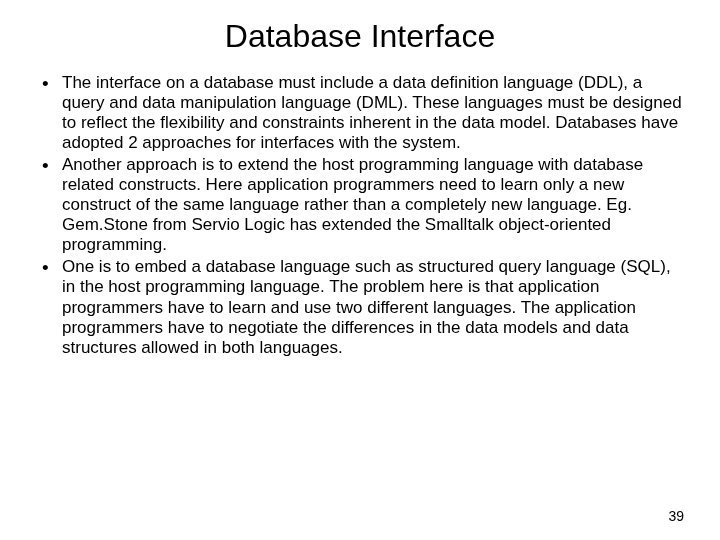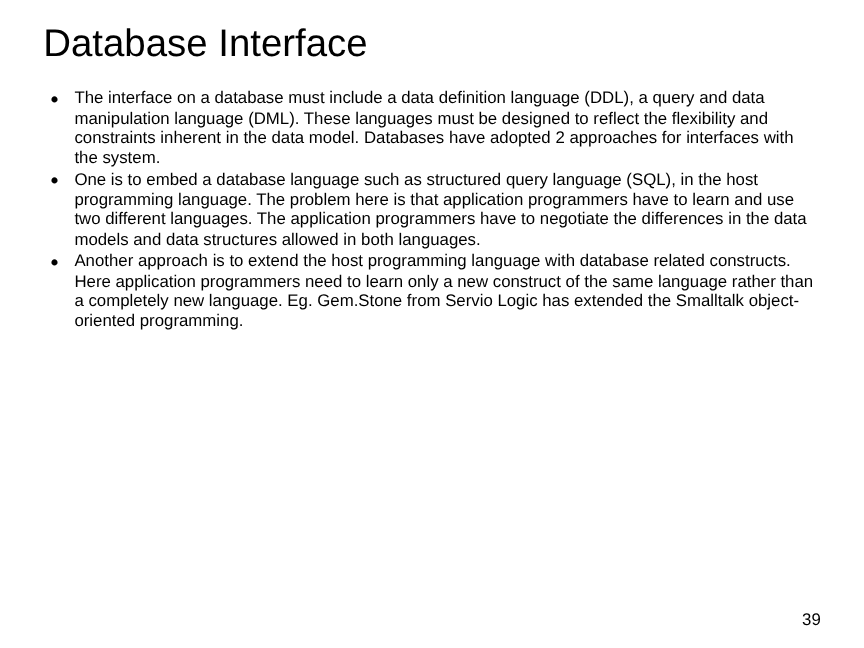--- a/index.html
+++ b/index.html
@@ -12,31 +12,32 @@
       height: 540px;
       background: #ffffff;
       font-family: Arial, Helvetica, sans-serif;
       color: #000000;
       position: relative;
       padding: 18px 36px 18px 36px;
     }
     .title {
       font-size: 32px;
       font-weight: normal;
+      text-align: center;
       margin-bottom: 18px;
       letter-spacing: 0px;
     }
     .bullets {
       list-style: none;
       padding-left: 0;
     }
     .bullets li {
       position: relative;
       padding-left: 26px;
-      font-size: 14px;
+      font-size: 17px;
       line-height: 1.18;
       margin-bottom: 2px;
     }
     .bullets li::before {
       content: "•";
       position: absolute;
       left: 6px;
       top: 0;
       font-size: 19px;
     }
@@ -48,17 +49,17 @@
       margin-left: 15px;
     }
   </style>
 </head>
 <body>
 
 <h1 class="title">Database Interface</h1>
 
 <ul class="bullets">
   <li>The interface on a database must include a data definition language (DDL), a query and data manipulation language (DML).  These languages must be designed to reflect the flexibility and constraints inherent in the data model.  Databases have adopted 2 approaches for interfaces with the system.</li>
+  <li>Another approach is to extend the host programming language with database related constructs.  Here application programmers need to learn only a new construct of the same language rather than a completely new language.  Eg. Gem.Stone from Servio Logic has extended the Smalltalk object-oriented programming.</li>
   <li>One is to embed a database language such as structured query language (SQL), in the host programming language.  The problem here is that application programmers have to learn and use two different languages.  The application programmers have to negotiate the differences in the data models and data structures allowed in both languages.</li>
-  <li>Another approach is to extend the host programming language with database related constructs.  Here application programmers need to learn only a new construct of the same language rather than a completely new language.  Eg. Gem.Stone from Servio Logic has extended the Smalltalk object-oriented programming.</li>
 </ul>
 
 <div class="page-number">39</div>
 
 </body></html>

